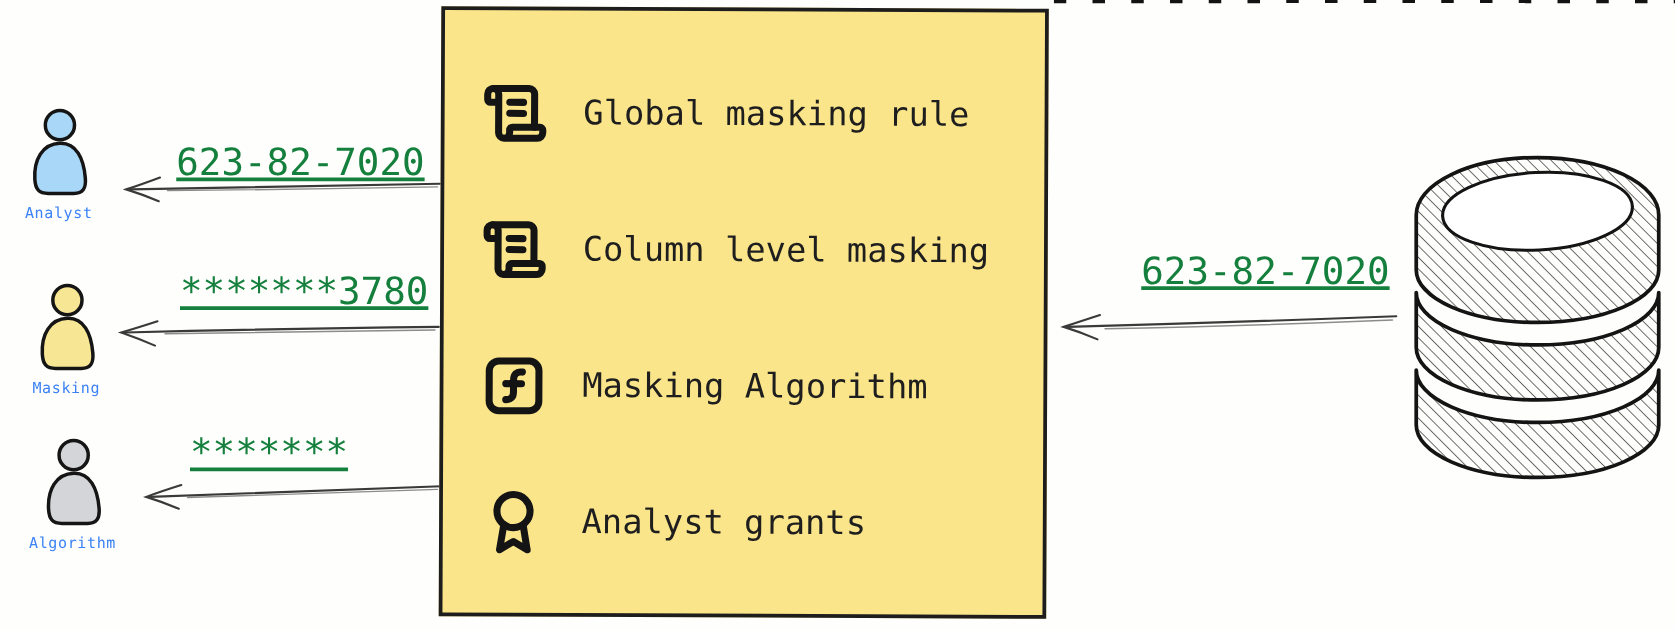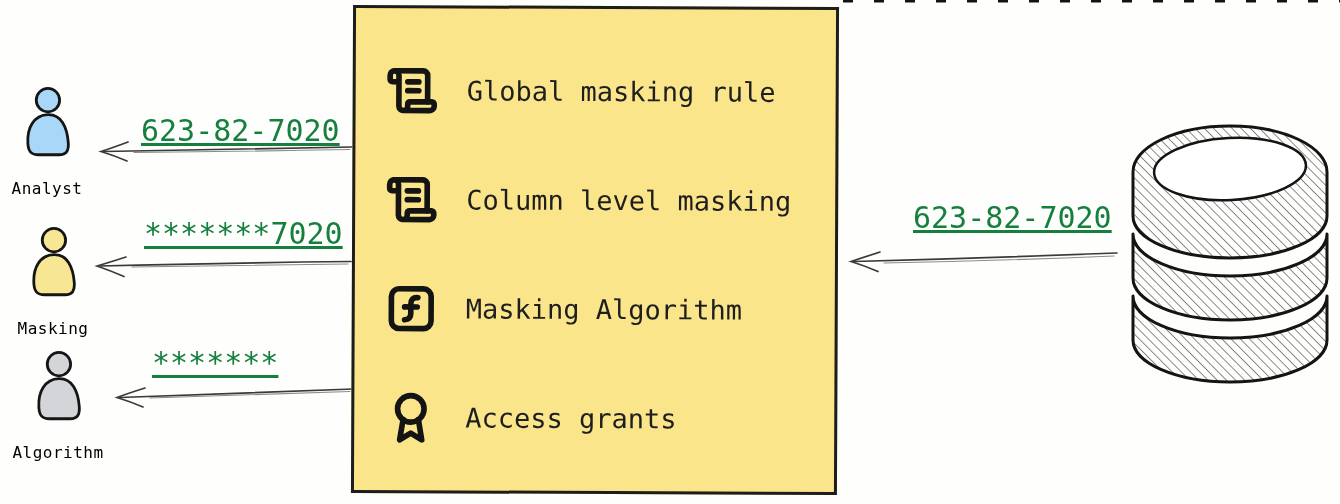--- a/index.html
+++ b/index.html
@@ -6,21 +6,21 @@
   .canvas {
     position:relative; width:1340px; height:504px;
     background:#fefefc; overflow:hidden;
     font-family:"DejaVu Sans Mono","Liberation Mono",monospace;
     color:#1c1c1c;
   }
   svg { display:block; }
 
   
   .actor { position:absolute; width:120px; display:flex; flex-direction:column; align-items:center; }
-  .actor-label { margin-top:17px; font-size:16px; letter-spacing:0.5px; color:#000000; }
+  .actor-label { margin-top:1px; font-size:12px; letter-spacing:0.5px; color:#3b82f6; }
 
   
   .flow-value { position:absolute; font-size:30px; white-space:pre; color:#15803d;text-decoration:underline; }
 
   
   .arrow { position:absolute; }
   .arrow path { fill:none; stroke:#3a3a3a; stroke-width:1.7; stroke-linecap:round; }
   .arrow path.sketch { stroke:#8c8c8c; stroke-width:1.1; }
 
   
@@ -68,21 +68,21 @@
     <svg width="56" height="78" viewBox="0 0 60 78">
       <g stroke="#151515" stroke-width="3" stroke-linejoin="round" fill="#d3d5d8">
         <circle cx="31" cy="14.5" r="12.5"></circle>
         <path d="M31 30 C 16 30.5 8.5 44 9.5 61 C 10 69.5 13 73 21 73 L 43 73 C 50.5 73 53.5 69 52.8 60 C 51.5 43 45 29.5 31 30 Z"></path>
       </g>
     </svg>
     <div class="actor-label">Algorithm</div>
   </div>
 
   <div class="flow-value" style="left:141px; top:113px;">623-82-7020</div>
-  <div class="flow-value" style="left:144px; top:216px;">*******7020</div>
+  <div class="flow-value" style="left:144px; top:216px;">*******3780</div>
   <div class="flow-value" style="left:152px; top:345px;">*******</div>
 
   <svg class="arrow" style="left:94px; top:136px;" width="262" height="30" viewBox="0 0 262 30">
     <path class="sketch" d="M256 13.5 Q 150 15.5 40 16.5"></path>
     <path d="M258 11 Q 140 13 10 15.5"></path>
     <path d="M34 6 Q 18 12 7 15.5 Q 20 19.5 33 25"></path>
   </svg>
 
   <svg class="arrow" style="left:90px; top:252px;" width="264" height="30" viewBox="0 0 264 30">
     <path class="sketch" d="M258 12 Q 150 13.5 42 15"></path>
@@ -125,21 +125,21 @@
         <path d="M9 11.2h5.7"></path>
       </svg>
       <span class="mask-label">Masking Algorithm</span>
     </div>
 
     <div class="mask-row">
       <svg viewBox="0 0 24 24">
         <circle cx="12" cy="8" r="6"></circle>
         <path d="M15.477 12.89 17 22l-5-3-5 3 1.523-9.11"></path>
       </svg>
-      <span class="mask-label">Access grants</span>
+      <span class="mask-label">Analyst grants</span>
     </div>
 
   </div>
 
   <div class="flow-value" style="left:913px; top:200px;">623-82-7020</div>
 
   <svg class="arrow" style="left:844px; top:244px;" width="276" height="32" viewBox="0 0 276 32">
     <path class="sketch" d="M270 12 Q 150 17 40 19"></path>
     <path d="M273 9 Q 140 14 10 17.5"></path>
     <path d="M36 8 Q 19 13.5 7 17.5 Q 20 21.5 34 27.5"></path>

